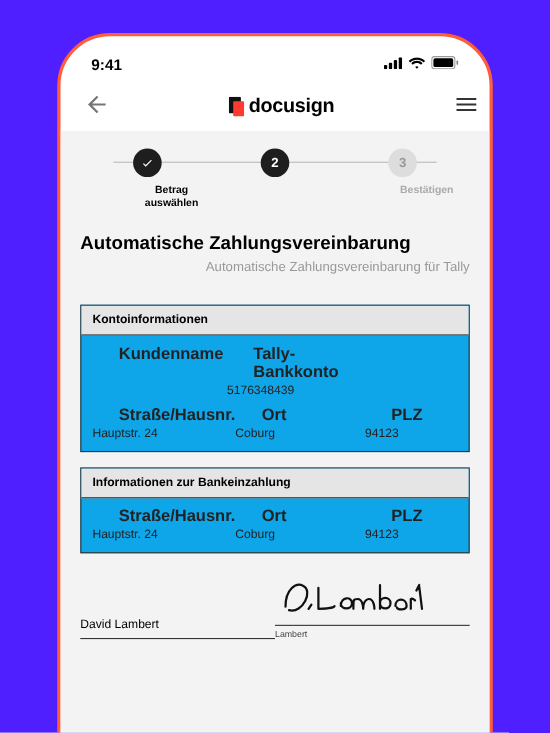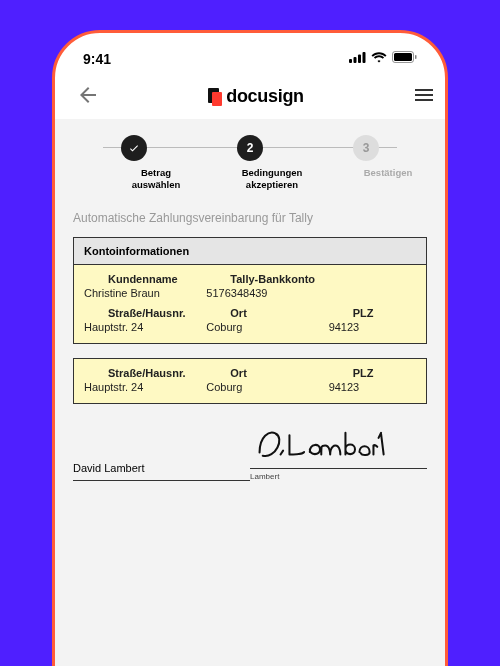--- a/index.html
+++ b/index.html
@@ -60,29 +60,29 @@
     width: 26px; height: 26px; border-radius: 50%;
     display: flex; align-items: center; justify-content: center;
     font-size: 12px; font-weight: 700; margin-bottom: 6px;
   }
   .step-done { background: #1e1e1e; color: #fff; }
   .step-active { background: #1e1e1e; color: #fff; }
   .step-inactive { background: #ddd; color: #999; }
   .step-label { font-size: 9.5px; text-align: center; font-weight: 600; line-height: 1.25; padding-left: 44px; }
   .step-label.inactive { color: #aaa; }
   .doc-title { font-size: 17px; font-weight: 700; margin-bottom: 4px; }
-  .doc-subtitle { font-size: 12px; color: #999; margin-bottom: 12px; }
-  .info-box { border: 1px solid #333; margin-bottom: 14px; background: #fef9c3; }
+  .doc-subtitle { font-size: 12px; color: #999; margin-bottom: 28px; text-align: right; }
+  .info-box { border: 1px solid #333; margin-bottom: 14px; background: #0ea5e9; }
   .info-header { background: #e5e5e5; border-bottom: 1px solid #333; padding: 7px 10px; font-size: 11px; font-weight: 700; }
   .info-body { padding: 8px 10px 10px; }
   .info-row { display: flex; margin-bottom: 8px; }
   .info-row:last-child { margin-bottom: 0; justify-content: center; }
   .info-cell { flex: 1; }
   .info-cell.wide { flex: 1.4; }
-  .info-label { font-size: 11px; font-weight: 600; color: #222; margin-bottom: 2px; padding-left: 24px; }
+  .info-label { font-size: 15px; font-weight: 600; color: #222; margin-bottom: 2px; padding-left: 24px; }
   .info-value { font-size: 11px; color: #222; }
   .sig-row { display: flex; align-items: flex-end; margin-top: 18px; }
   .sig-col { flex: 1; }
   .sig-name { font-size: 11px; border-bottom: 1px solid #333; padding-bottom: 6px; }
   .sig-svg { width: 140px; height: 42px; }
   .sig-line { border-bottom: 1px solid #333; }
   .sig-caption { font-size: 8px; color: #444; margin-top: 3px; }
 </style>
 </head>
 <body>
@@ -131,37 +131,36 @@
       <div class="step">
         <div class="step-circle step-done">
           <svg width="12" height="12" viewBox="0 0 24 24">
               <path d="M9 16.2l-3.5-3.5L4 14.1 9 19l11-11-1.4-1.4z" fill="#fff"></path>
             </svg>
         </div>
         <div class="step-label">Betrag auswählen</div>
       </div>
       <div class="step">
         <div class="step-circle step-active">2</div>
-        <div class="step-label">Bedingungen akzeptieren</div>
       </div>
       <div class="step">
         <div class="step-circle step-inactive">3</div>
         <div class="step-label inactive">Bestätigen</div>
       </div>
     </div>
 
+    <div class="doc-title">Automatische Zahlungsvereinbarung</div>
     <div class="doc-subtitle">Automatische Zahlungsvereinbarung für Tally</div>
 
     <div class="info-box">
       <div class="info-header">Kontoinformationen</div>
       <div class="info-body">
         <div class="info-row">
           <div class="info-cell wide">
             <div class="info-label">Kundenname</div>
-            <div class="info-value">Christine Braun</div>
           </div>
           <div class="info-cell wide">
             <div class="info-label">Tally-Bankkonto</div>
             <div class="info-value">5176348439</div>
           </div>
           <div class="info-cell"></div>
         </div>
         <div class="info-row">
           <div class="info-cell wide">
             <div class="info-label">Straße/Hausnr.</div>
@@ -173,20 +172,21 @@
           </div>
           <div class="info-cell">
             <div class="info-label">PLZ</div>
             <div class="info-value">94123</div>
           </div>
         </div>
       </div>
     </div>
 
     <div class="info-box">
+      <div class="info-header">Informationen zur Bankeinzahlung</div>
       <div class="info-body">
         <div class="info-row">
           <div class="info-cell wide">
             <div class="info-label">Straße/Hausnr.</div>
             <div class="info-value">Hauptstr. 24</div>
           </div>
           <div class="info-cell wide">
             <div class="info-label">Ort</div>
             <div class="info-value">Coburg</div>
           </div>

